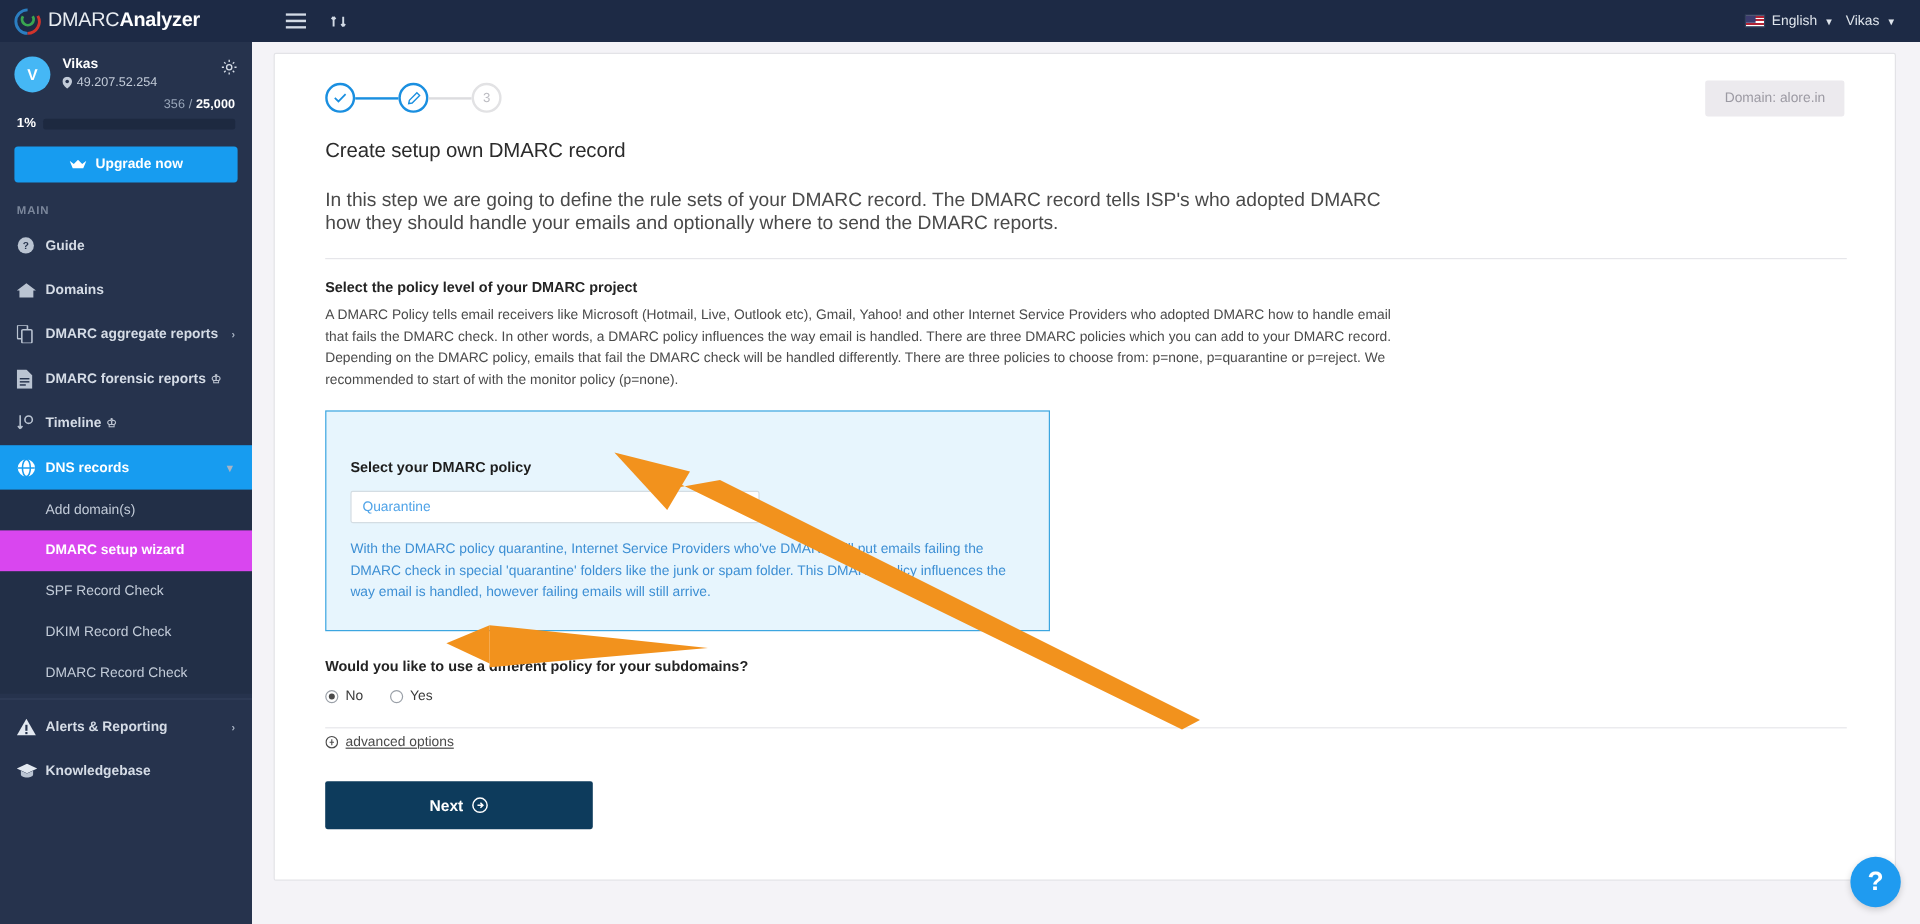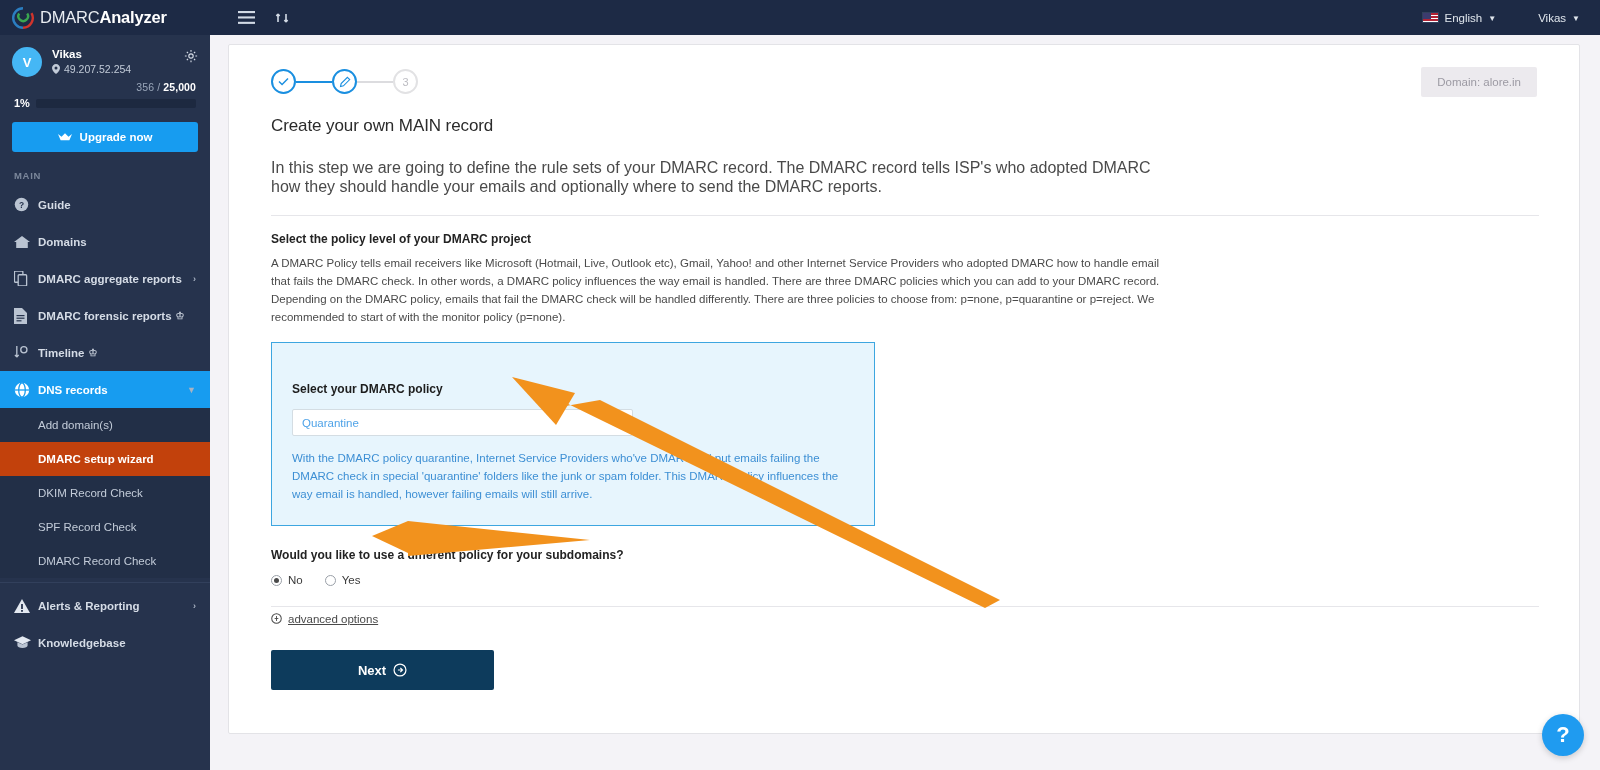--- a/index.html
+++ b/index.html
@@ -29,21 +29,21 @@
   .logo-text {
     font-size: 16.5px; letter-spacing: -0.2px; white-space: nowrap;
   }
   .logo-text .lt-1 { color: #e9edf2; font-weight: 400; }
   .logo-text .lt-2 { color: #ffffff; font-weight: 700; }
 
   .topbar-icons { display: flex; align-items: center; gap: 20px; margin-left: 28px; }
   .tb-icon { color: #c9d2de; cursor: pointer; display: flex; align-items:center; }
 
   .topbar-right {
-    margin-left: auto; display: flex; align-items: center; gap: 42px;
+    margin-left: auto; display: flex; align-items: center; gap: 10px;
     padding-right: 20px;
   }
   .tb-menu {
     display: flex; align-items: center; gap: 6px;
     color: #dfe5ec; font-size: 11.5px; cursor: pointer;
   }
   .flag {
     width: 17px; height: 11px; position: relative; overflow: hidden;
     border: 1px solid #32405c; flex-shrink: 0;
   }
@@ -100,21 +100,21 @@
   .nav-item .ni-arrow { font-size: 9px; color: #a8b3c3; }
   .nav-item.active { background: #179cf0; color: #ffffff; }
   .nav-item.active .ni-icon { color: #ffffff; }
   .crown { font-size: 10px; opacity: 0.85; }
 
   .subnav { background: #222f47; }
   .sub-item {
     height: 34px; display: flex; align-items: center;
     padding-left: 38px; color: #c3ccd9; font-size: 11.5px; cursor: pointer;
   }
-  .sub-item.current { background: #c2410c; color: #ffffff; font-weight: 700; }
+  .sub-item.current { background: #d946ef; color: #ffffff; font-weight: 700; }
   .nav-divider { height:1px; background:#32405c; margin: 4px 0; }
 
   
   .main {
     position: absolute; top: 35px; left: 210px;
     width: 1390px; height: 735px; background: #f4f3f7; overflow: hidden;
   }
   .card {
     position: absolute; left: 18px; top: 9px; width: 1352px; height: 690px;
     background: #ffffff; border: 1px solid #e3e3e7; border-radius: 2px;
@@ -380,24 +380,24 @@
   </div>
 
   <div class="subnav">
     <div class="sub-item">
         <span>Add domain(s)</span>
       </div>
     <div class="sub-item current">
         <span>DMARC setup wizard</span>
       </div>
     <div class="sub-item">
+        <span>SPF Record Check</span>
+      </div>
+    <div class="sub-item">
         <span>DKIM Record Check</span>
-      </div>
-    <div class="sub-item">
-        <span>SPF Record Check</span>
       </div>
     <div class="sub-item">
         <span>DMARC Record Check</span>
       </div>
   </div>
 
   <div class="nav-divider"></div>
 
   <div class="nav-item">
     <span class="ni-icon">
@@ -442,21 +442,21 @@
           </svg>
         </div>
         <div class="step-line off"></div>
         <div class="step todo">
           <span>3</span>
         </div>
       </div>
 
       <div class="domain-badge">Domain: alore.in</div>
 
-      <div class="page-title">Create your own MAIN record</div>
+      <div class="page-title">Create setup own DMARC record</div>
       <div class="page-desc">In this step we are going to define the rule sets of your DMARC record. The DMARC record tells ISP's who adopted DMARC how they should handle your emails and optionally where to send the DMARC reports.</div>
 
       <div class="hr"></div>
 
       <div class="sec-title">Select the policy level of your DMARC project</div>
       <div class="sec-desc">A DMARC Policy tells email receivers like Microsoft (Hotmail, Live, Outlook etc), Gmail, Yahoo! and other Internet Service Providers who adopted DMARC how to handle email that fails the DMARC check. In other words, a DMARC policy influences the way email is handled. There are three DMARC policies which you can add to your DMARC record. Depending on the DMARC policy, emails that fail the DMARC check will be handled differently. There are three policies to choose from: p=none, p=quarantine or p=reject. We recommended to start of with the monitor policy (p=none).</div>
 
       <div class="policy-box">
         <div class="pb-label">Select your DMARC policy</div>
         <div class="select-wrap">

